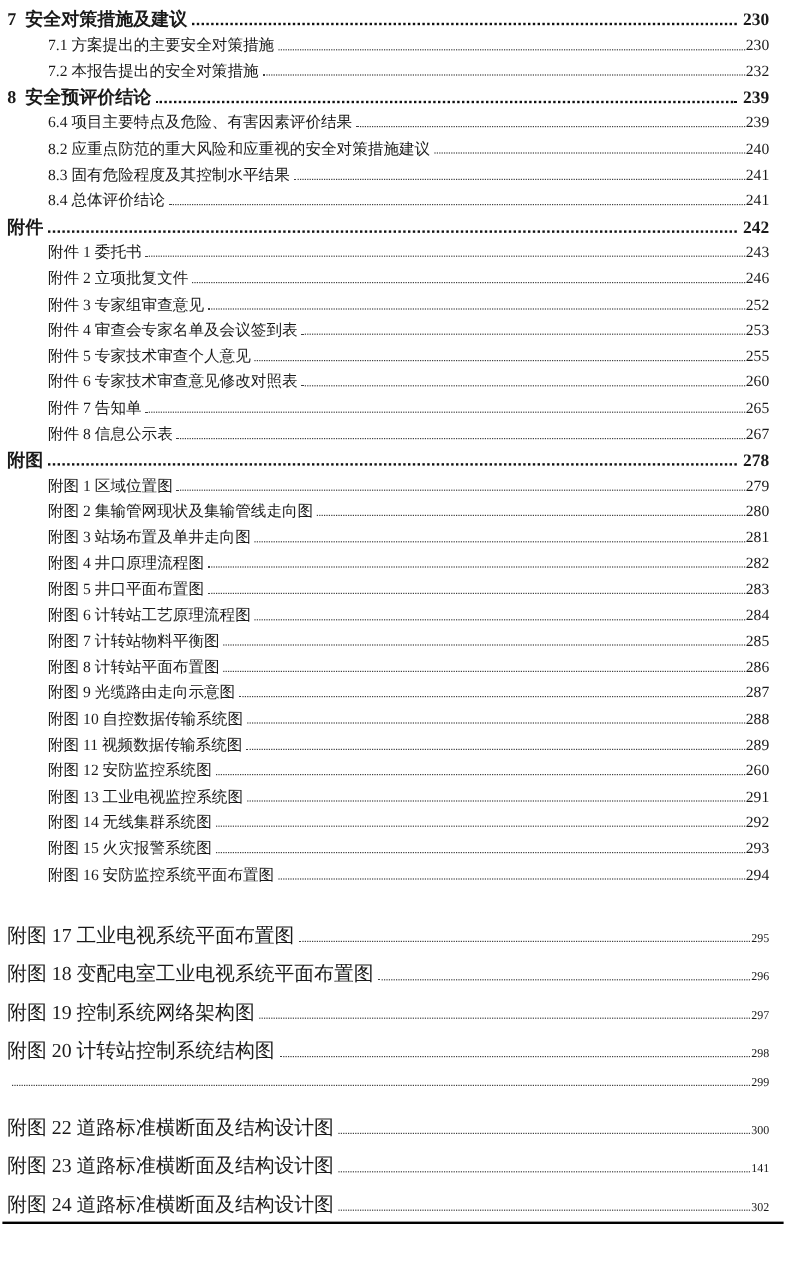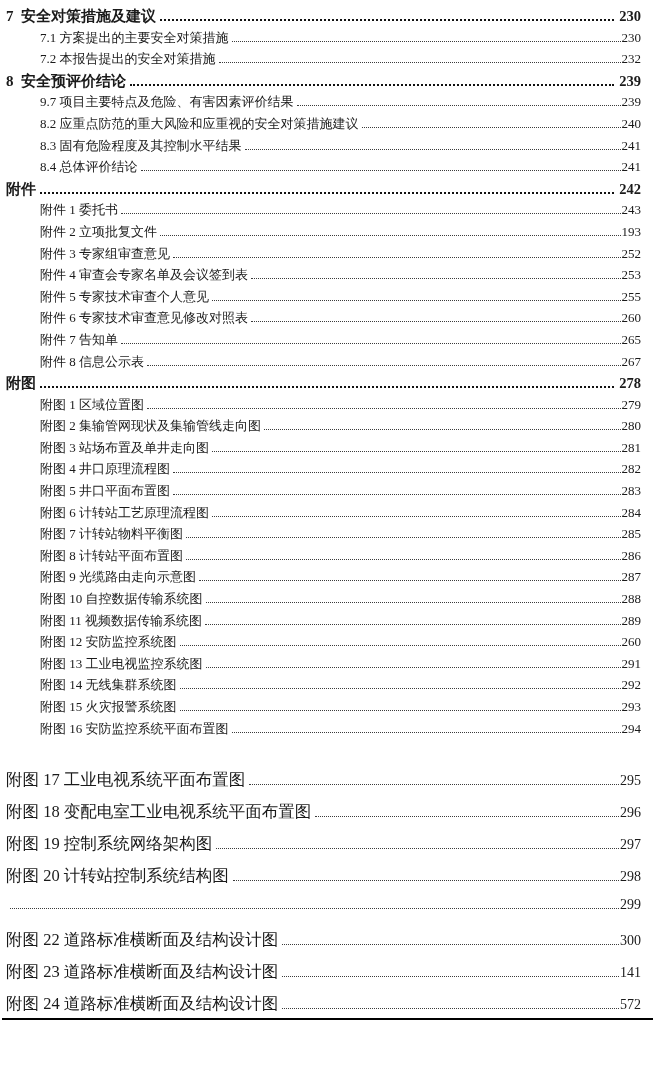--- a/index.html
+++ b/index.html
@@ -45,21 +45,21 @@
   .row.sub {
     font-size: 13px;
     padding-left: 34px;
   }
   .row.sub .page-num { font-size: 13px; }
   .row.big {
     font-size: 16.5px;
     height: 32px;
   }
   .row.big .leader { margin: 0 1px 4px 4px; }
-  .row.big .page-num { font-size: 14px; }
+  .row.big .page-num { font-size: 10px; }
   .row.big.first-big { margin-top: 28px; }
   .footer-rule {
     position: absolute;
     left: 2px; top: 1018px;
     width: 651px; height: 2px;
     background: #000000;
   }
 </style>
 </head>
 <body>
@@ -80,21 +80,21 @@
     <span class="label">7.2 本报告提出的安全对策措施</span>
     <span class="leader"></span>
     <span class="page-num">232</span>
   </div>
       <div class="row chapter">
     <span class="label">8  安全预评价结论</span>
     <span class="leader"></span>
     <span class="page-num">239</span>
   </div>
       <div class="row sub">
-    <span class="label">9.7 项目主要特点及危险、有害因素评价结果</span>
+    <span class="label">6.4 项目主要特点及危险、有害因素评价结果</span>
     <span class="leader"></span>
     <span class="page-num">239</span>
   </div>
       <div class="row sub">
     <span class="label">8.2 应重点防范的重大风险和应重视的安全对策措施建议</span>
     <span class="leader"></span>
     <span class="page-num">240</span>
   </div>
       <div class="row sub">
     <span class="label">8.3 固有危险程度及其控制水平结果</span>
@@ -112,21 +112,21 @@
     <span class="page-num">242</span>
   </div>
       <div class="row sub">
     <span class="label">附件 1 委托书</span>
     <span class="leader"></span>
     <span class="page-num">243</span>
   </div>
       <div class="row sub">
     <span class="label">附件 2 立项批复文件</span>
     <span class="leader"></span>
-    <span class="page-num">193</span>
+    <span class="page-num">246</span>
   </div>
       <div class="row sub">
     <span class="label">附件 3 专家组审查意见</span>
     <span class="leader"></span>
     <span class="page-num">252</span>
   </div>
       <div class="row sub">
     <span class="label">附件 4 审查会专家名单及会议签到表</span>
     <span class="leader"></span>
     <span class="page-num">253</span>
@@ -266,17 +266,17 @@
     <span class="page-num">300</span>
   </div>
       <div class="row big">
     <span class="label">附图 23 道路标准横断面及结构设计图</span>
     <span class="leader"></span>
     <span class="page-num">141</span>
   </div>
       <div class="row big">
     <span class="label">附图 24 道路标准横断面及结构设计图</span>
     <span class="leader"></span>
-    <span class="page-num">572</span>
+    <span class="page-num">302</span>
   </div>
     </div>
   <div class="footer-rule"></div>
 </div>
 
 </body></html>

